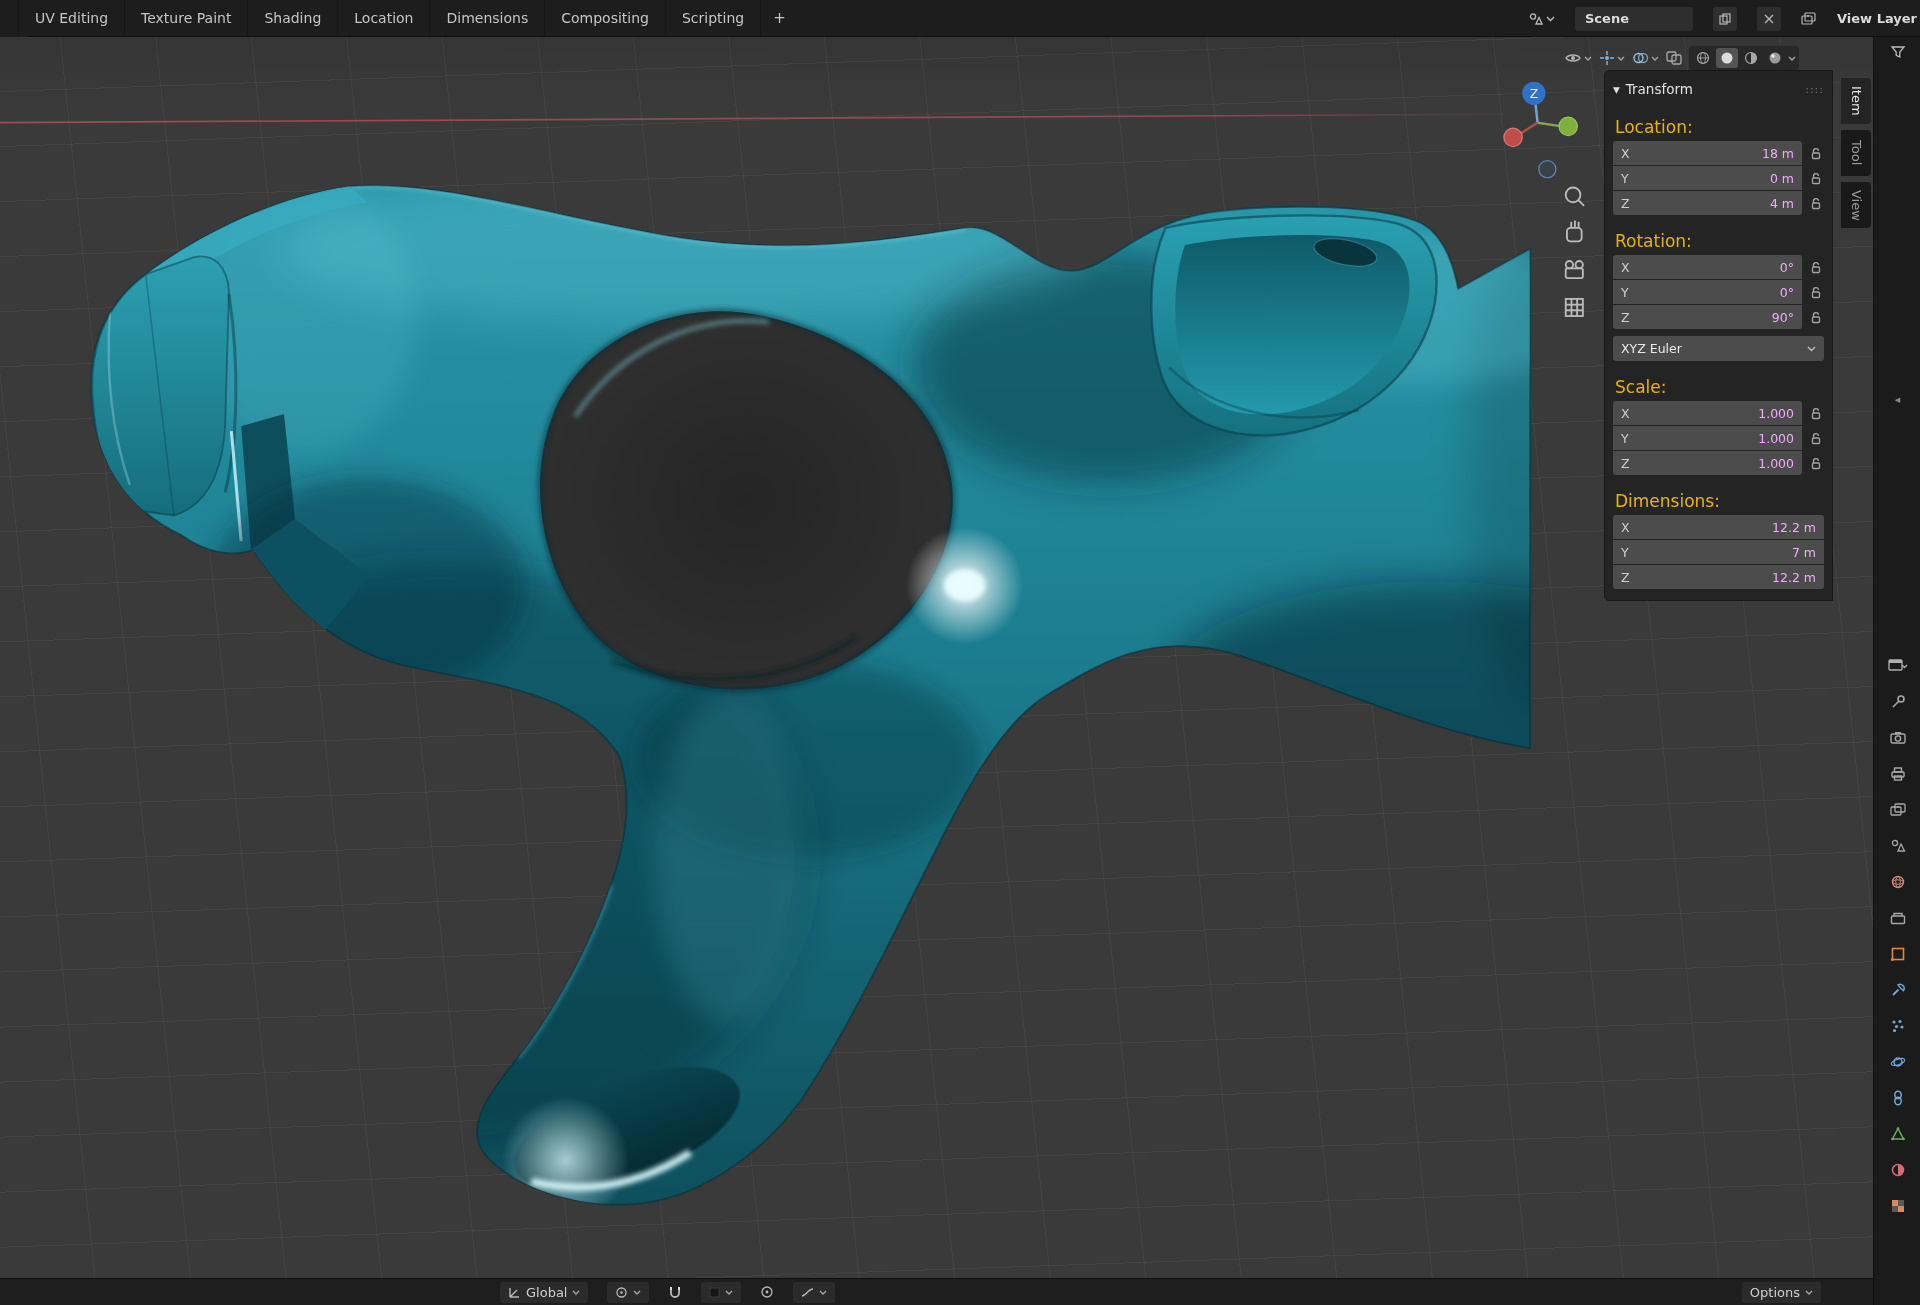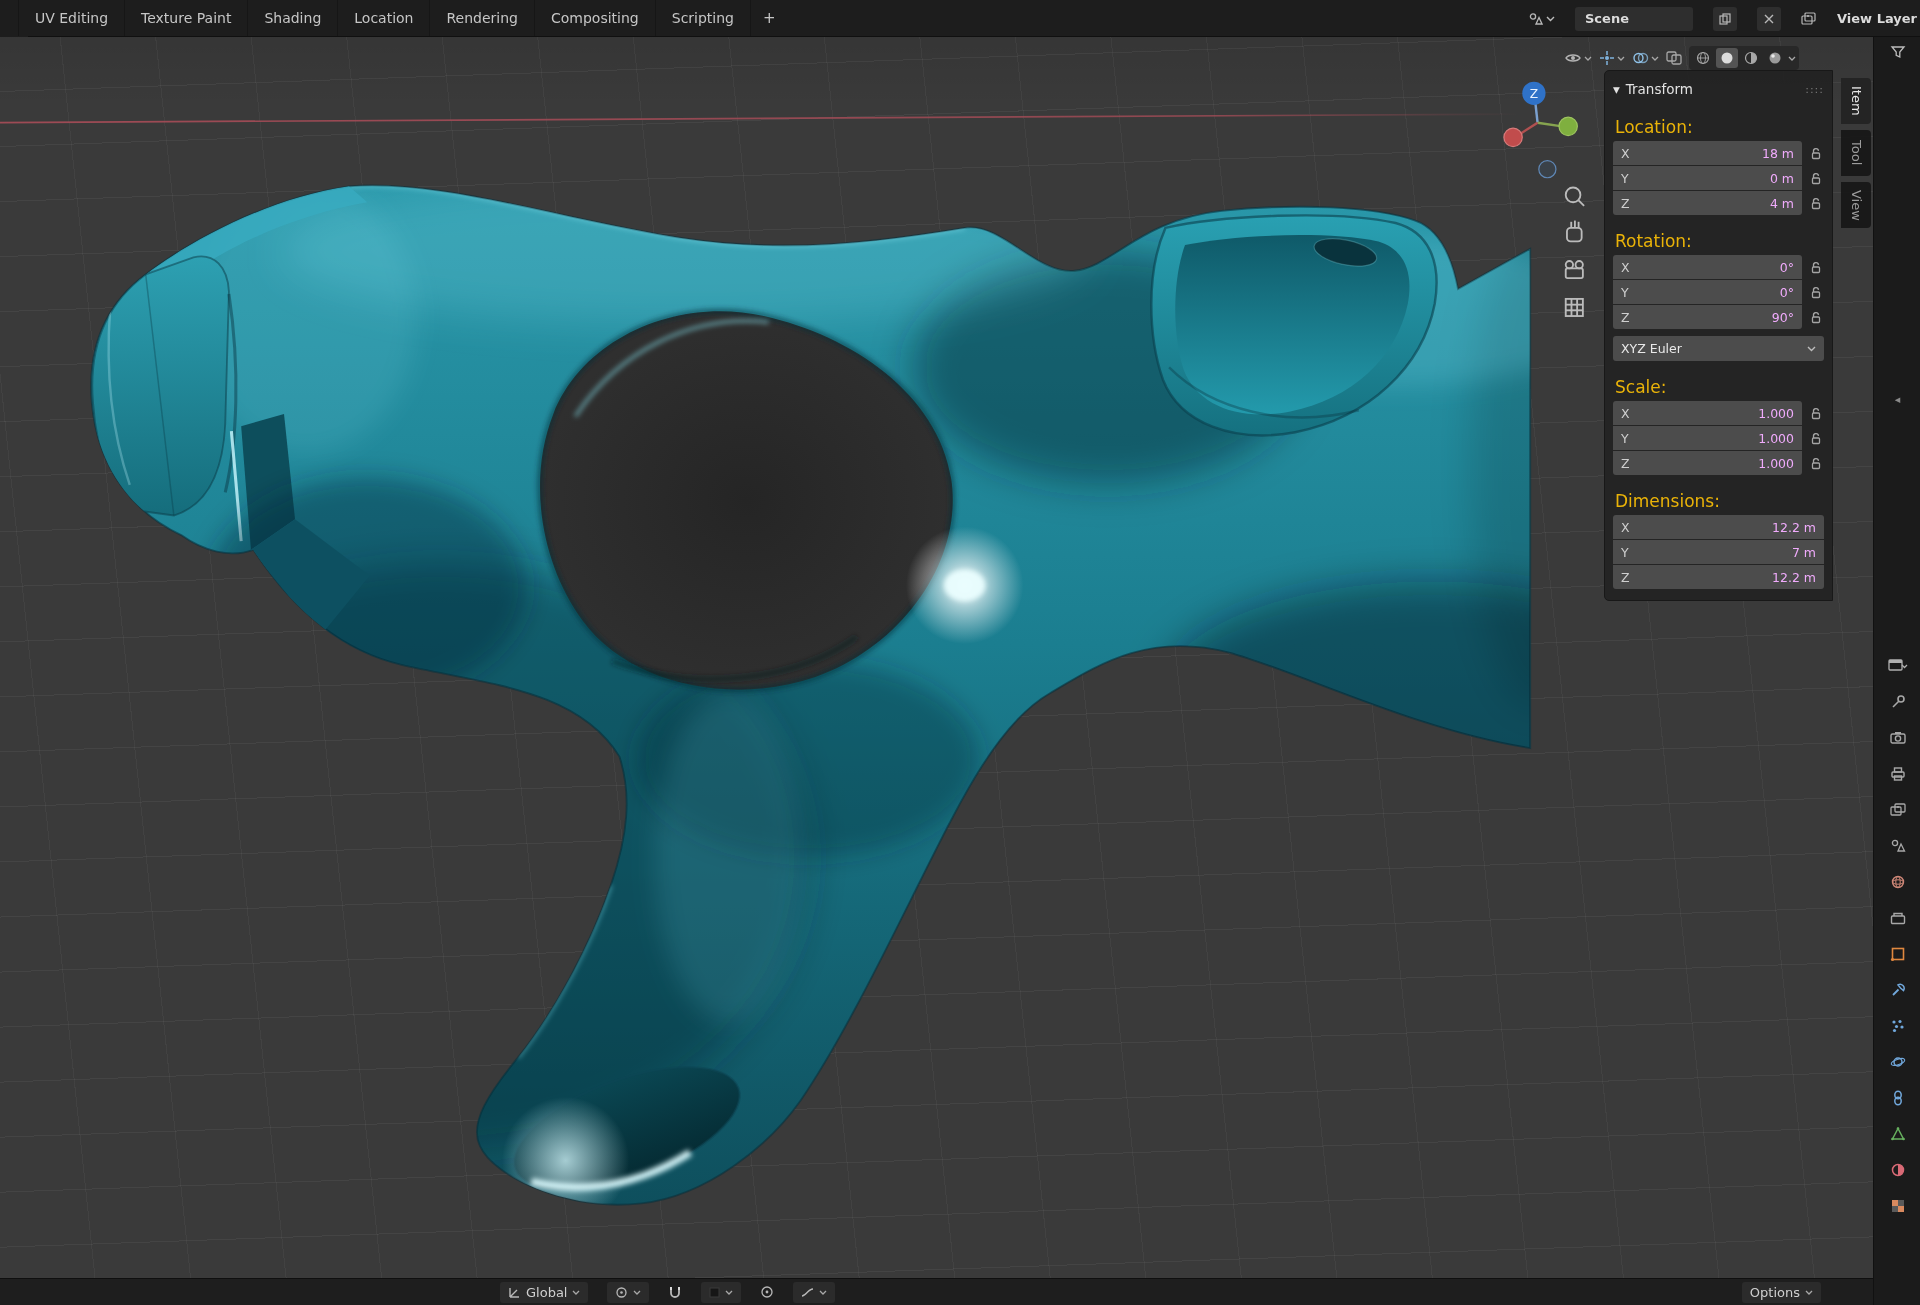--- a/index.html
+++ b/index.html
@@ -92,21 +92,21 @@
       <div class="wtab">
           <span>Texture Paint</span>
         </div>
       <div class="wtab">
           <span>Shading</span>
         </div>
       <div class="wtab">
           <span>Location</span>
         </div>
       <div class="wtab">
-          <span>Rendering</span>
+          <span>Dimensions</span>
         </div>
       <div class="wtab">
           <span>Compositing</span>
         </div>
       <div class="wtab">
           <span>Scripting</span>
         </div>
     </div>
     <div class="addtab">
         <span>+</span>

